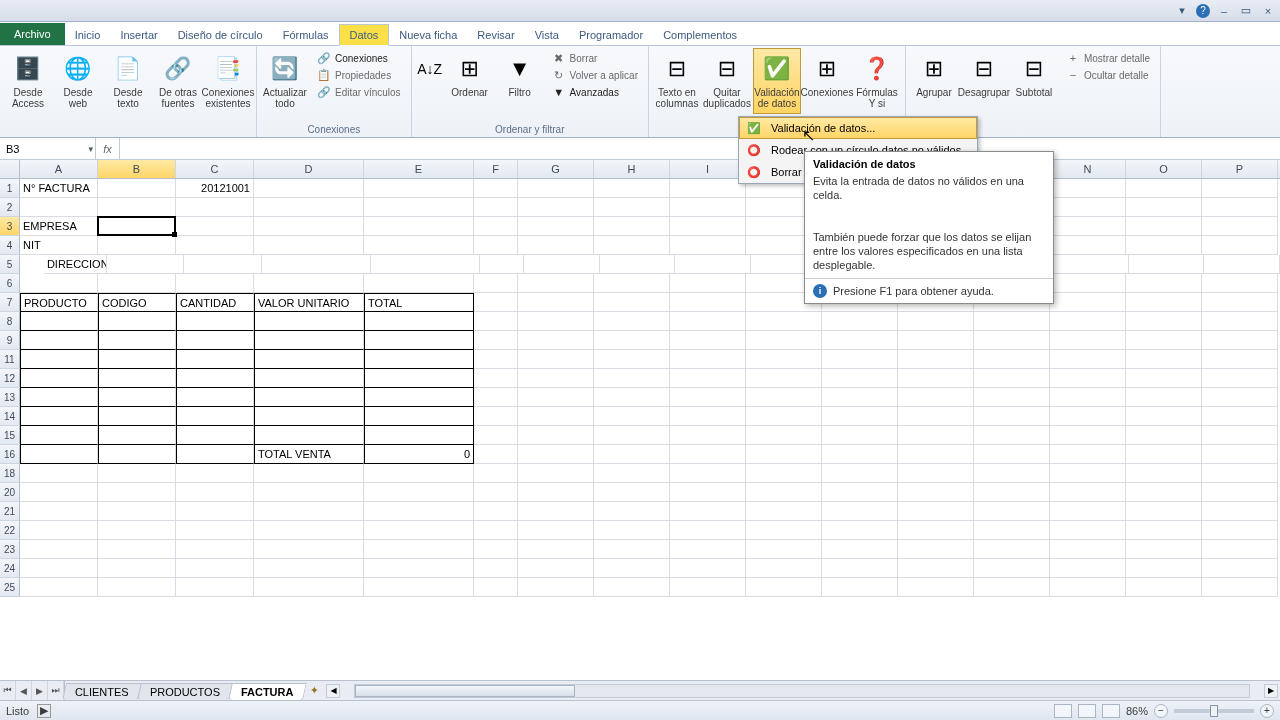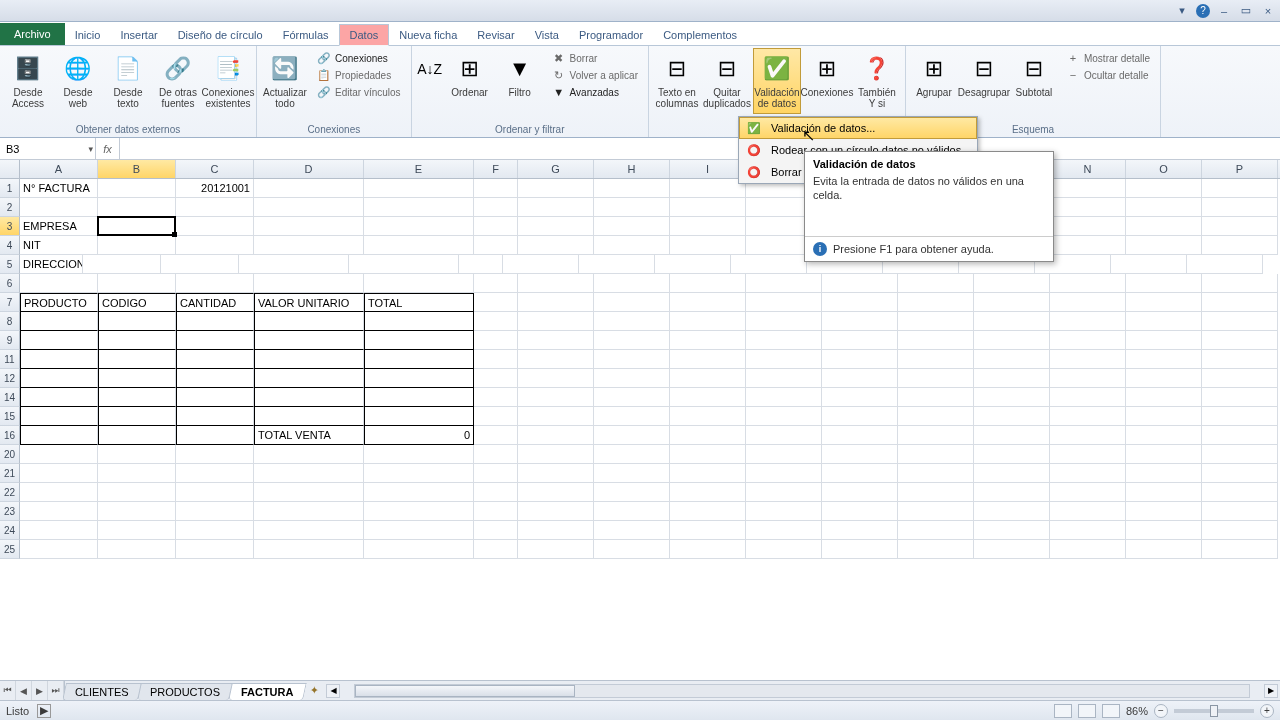--- a/index.html
+++ b/index.html
@@ -6,21 +6,21 @@
 body { background: #fff; font-size: 11px; overflow: hidden; width: 1280px; height: 720px; position: relative; }
 
 
 .titlebar { height: 22px; background: linear-gradient(#e8edf5,#d6dde8); border-bottom: 1px solid #9fb2c9; display: flex; align-items: center; justify-content: flex-end; padding: 0 4px; gap: 6px; }
 .titlebar .tbtn { width: 16px; height: 16px; display:inline-flex; align-items:center; justify-content:center; color:#3b5a82; cursor:pointer; }
 
 
 .tabs { height: 24px; background: #fff; display: flex; align-items: flex-end; border-bottom: 1px solid #b8c7d8; }
 .tab { padding: 4px 10px; color: #3b5a82; cursor: pointer; font-size: 11px; }
 #tab-file { background:#21a366; background:#1e7a46; background:#217346; color:#fff; padding:5px 14px;}
-.tab.active { background:#fca5a5; border:1px solid #b8c7d8; border-bottom:1px solid #f5f6f7; position:relative; top:1px;}
+.tab.active { background:#fde047; border:1px solid #b8c7d8; border-bottom:1px solid #f5f6f7; position:relative; top:1px;}
 
 
 .ribbon { height: 92px; background: linear-gradient(#f7f9fc,#eef2f8); border-bottom: 1px solid #9fb2c9; display:flex; }
 .group { border-right: 1px solid #c9d4e1; display:flex; flex-direction:column; justify-content:space-between; padding: 2px 4px 0 4px; }
 .group-body { display:flex; align-items:flex-start; gap:2px; flex:1; }
 .group-label { text-align:center; font-size:10px; color:#5a6f88; padding:2px 0; }
 .bigbtn { display:flex; flex-direction:column; align-items:center; justify-content:flex-start; width:48px; padding:4px 2px; cursor:pointer; border:1px solid transparent; }
 .bigbtn.active { background: linear-gradient(#ffe8a6,#ffd463); border:1px solid #c19b3a; }
 .bigbtn .ic { width:32px; height:32px; display:flex; align-items:center; justify-content:center; font-size:22px; }
 .bigbtn .lbl { font-size:10px; text-align:center; line-height:11px; color:#3b3b3b; margin-top:2px; }
@@ -137,21 +137,20 @@
         </div>
       <div class="bigbtn">
           <div class="ic">🔗</div>
           <div class="lbl">De otras fuentes</div>
         </div>
       <div class="bigbtn">
           <div class="ic">📑</div>
           <div class="lbl">Conexiones existentes</div>
         </div>
     </div>
-    <div class="group-label">Obtener datos externos</div>
   </div>
 
   <div class="group">
     <div class="group-body">
       <div class="bigbtn">
           <div class="ic">🔄</div>
           <div class="lbl">Actualizar todo</div>
         </div>
       <div class="smlist">
         <div class="smbtn enabled">
@@ -215,21 +214,21 @@
       <div class="bigbtn active">
           <div class="ic">✅</div>
           <div class="lbl">Validación de datos</div>
         </div>
       <div class="bigbtn">
           <div class="ic">⊞</div>
           <div class="lbl">Conexiones</div>
         </div>
       <div class="bigbtn">
           <div class="ic">❓</div>
-          <div class="lbl">También Y si</div>
+          <div class="lbl">Fórmulas Y si</div>
         </div>
     </div>
     <div class="group-label">Herram</div>
   </div>
 
   <div class="group">
     <div class="group-body">
       <div class="bigbtn">
           <div class="ic">⊞</div>
           <div class="lbl">Agrupar</div>
@@ -246,21 +245,20 @@
         <div class="smbtn">
             <span class="sic">+</span>
             <span>Mostrar detalle</span>
           </div>
         <div class="smbtn">
             <span class="sic">−</span>
             <span>Ocultar detalle</span>
           </div>
       </div>
     </div>
-    <div class="group-label">Esquema</div>
   </div>
 </div>
 
 <div class="ddmenu" style="left:738px; top:116px; width:240px;">
   <div class="mi hover">
       <span class="mic">✅</span>
       <span>Validación de datos...</span>
     </div>
   <div class="mi">
       <span class="mic">⭕</span>
@@ -270,20 +268,21 @@
       <span class="mic">⭕</span>
       <span>Borrar</span>
     </div>
 </div>
 
 <div class="tooltip" style="left:804px; top:151px;">
   <div class="tt-title">Validación de datos</div>
   <div class="tt-body">
     <div>Evita la entrada de datos no válidos en una celda.</div><br>
     <br>
+    <div>También puede forzar que los datos se elijan entre los valores especificados en una lista desplegable.</div>
   </div>
   <div class="tt-foot">
     <span class="hic">i</span>
     <span>Presione F1 para obtener ayuda.</span>
   </div>
 </div>
 
 <div class="cursor" style="left:802px; top:126px;">↖</div>
 
 <div class="fbar">
@@ -389,21 +388,21 @@
         <div class="cell" style="width: 76px;"></div>
         <div class="cell" style="width: 76px;"></div>
         <div class="cell" style="width: 76px;"></div>
         <div class="cell" style="width: 76px;"></div>
         <div class="cell" style="width: 76px;"></div>
         <div class="cell" style="width: 76px;"></div>
         <div class="cell" style="width: 76px;"></div>
       </div>
       <div class="row">
         <div class="rh">5</div>
-        <div class="cell" style="width: 63px;">DIRECCION</div>
+        <div class="cell" style="width: 63px; margin-left: 24px;">DIRECCION</div>
         <div class="cell" style="width: 78px;"></div>
         <div class="cell" style="width: 78px;"></div>
         <div class="cell" style="width: 110px;"></div>
         <div class="cell" style="width: 110px;"></div>
         <div class="cell" style="width: 44px;"></div>
         <div class="cell" style="width: 76px;"></div>
         <div class="cell" style="width: 76px;"></div>
         <div class="cell" style="width: 76px;"></div>
         <div class="cell" style="width: 76px;"></div>
         <div class="cell" style="width: 76px;"></div>
@@ -521,64 +520,102 @@
         <div class="cell" style="width: 76px;"></div>
         <div class="cell" style="width: 76px;"></div>
         <div class="cell" style="width: 76px;"></div>
         <div class="cell" style="width: 76px;"></div>
         <div class="cell" style="width: 76px;"></div>
         <div class="cell" style="width: 76px;"></div>
         <div class="cell" style="width: 76px;"></div>
         <div class="cell" style="width: 76px;"></div>
       </div>
       <div class="row">
-        <div class="rh">14</div>
+        <div class="rh">13</div>
         <div class="cell bordL bordB" style="width: 78px;"></div>
         <div class="cell bordL bordB" style="width: 78px;"></div>
         <div class="cell bordL bordB" style="width: 78px;"></div>
         <div class="cell bordL bordB" style="width: 110px;"></div>
         <div class="cell bordL bordB bordR" style="width: 110px;"></div>
         <div class="cell" style="width: 44px;"></div>
         <div class="cell" style="width: 76px;"></div>
         <div class="cell" style="width: 76px;"></div>
         <div class="cell" style="width: 76px;"></div>
         <div class="cell" style="width: 76px;"></div>
         <div class="cell" style="width: 76px;"></div>
         <div class="cell" style="width: 76px;"></div>
         <div class="cell" style="width: 76px;"></div>
         <div class="cell" style="width: 76px;"></div>
         <div class="cell" style="width: 76px;"></div>
         <div class="cell" style="width: 76px;"></div>
       </div>
       <div class="row">
-        <div class="rh">15</div>
+        <div class="rh">14</div>
         <div class="cell bordL bordB" style="width: 78px;"></div>
         <div class="cell bordL bordB" style="width: 78px;"></div>
         <div class="cell bordL bordB" style="width: 78px;"></div>
         <div class="cell bordL bordB" style="width: 110px;"></div>
         <div class="cell bordL bordB bordR" style="width: 110px;"></div>
         <div class="cell" style="width: 44px;"></div>
         <div class="cell" style="width: 76px;"></div>
         <div class="cell" style="width: 76px;"></div>
         <div class="cell" style="width: 76px;"></div>
         <div class="cell" style="width: 76px;"></div>
         <div class="cell" style="width: 76px;"></div>
         <div class="cell" style="width: 76px;"></div>
         <div class="cell" style="width: 76px;"></div>
         <div class="cell" style="width: 76px;"></div>
         <div class="cell" style="width: 76px;"></div>
         <div class="cell" style="width: 76px;"></div>
       </div>
       <div class="row">
+        <div class="rh">15</div>
+        <div class="cell bordL bordB" style="width: 78px;"></div>
+        <div class="cell bordL bordB" style="width: 78px;"></div>
+        <div class="cell bordL bordB" style="width: 78px;"></div>
+        <div class="cell bordL bordB" style="width: 110px;"></div>
+        <div class="cell bordL bordB bordR" style="width: 110px;"></div>
+        <div class="cell" style="width: 44px;"></div>
+        <div class="cell" style="width: 76px;"></div>
+        <div class="cell" style="width: 76px;"></div>
+        <div class="cell" style="width: 76px;"></div>
+        <div class="cell" style="width: 76px;"></div>
+        <div class="cell" style="width: 76px;"></div>
+        <div class="cell" style="width: 76px;"></div>
+        <div class="cell" style="width: 76px;"></div>
+        <div class="cell" style="width: 76px;"></div>
+        <div class="cell" style="width: 76px;"></div>
+        <div class="cell" style="width: 76px;"></div>
+      </div>
+      <div class="row">
         <div class="rh">16</div>
         <div class="cell bordL bordB" style="width: 78px;"></div>
         <div class="cell bordL bordB" style="width: 78px;"></div>
         <div class="cell bordL bordB" style="width: 78px;"></div>
         <div class="cell bordL bordB" style="width: 110px;">TOTAL VENTA</div>
         <div class="cell rt bordL bordB bordR" style="width: 110px;">0</div>
+        <div class="cell" style="width: 44px;"></div>
+        <div class="cell" style="width: 76px;"></div>
+        <div class="cell" style="width: 76px;"></div>
+        <div class="cell" style="width: 76px;"></div>
+        <div class="cell" style="width: 76px;"></div>
+        <div class="cell" style="width: 76px;"></div>
+        <div class="cell" style="width: 76px;"></div>
+        <div class="cell" style="width: 76px;"></div>
+        <div class="cell" style="width: 76px;"></div>
+        <div class="cell" style="width: 76px;"></div>
+        <div class="cell" style="width: 76px;"></div>
+      </div>
+      <div class="row">
+        <div class="rh">18</div>
+        <div class="cell" style="width: 78px;"></div>
+        <div class="cell" style="width: 78px;"></div>
+        <div class="cell" style="width: 78px;"></div>
+        <div class="cell" style="width: 110px;"></div>
+        <div class="cell" style="width: 110px;"></div>
         <div class="cell" style="width: 44px;"></div>
         <div class="cell" style="width: 76px;"></div>
         <div class="cell" style="width: 76px;"></div>
         <div class="cell" style="width: 76px;"></div>
         <div class="cell" style="width: 76px;"></div>
         <div class="cell" style="width: 76px;"></div>
         <div class="cell" style="width: 76px;"></div>
         <div class="cell" style="width: 76px;"></div>
         <div class="cell" style="width: 76px;"></div>
         <div class="cell" style="width: 76px;"></div>

